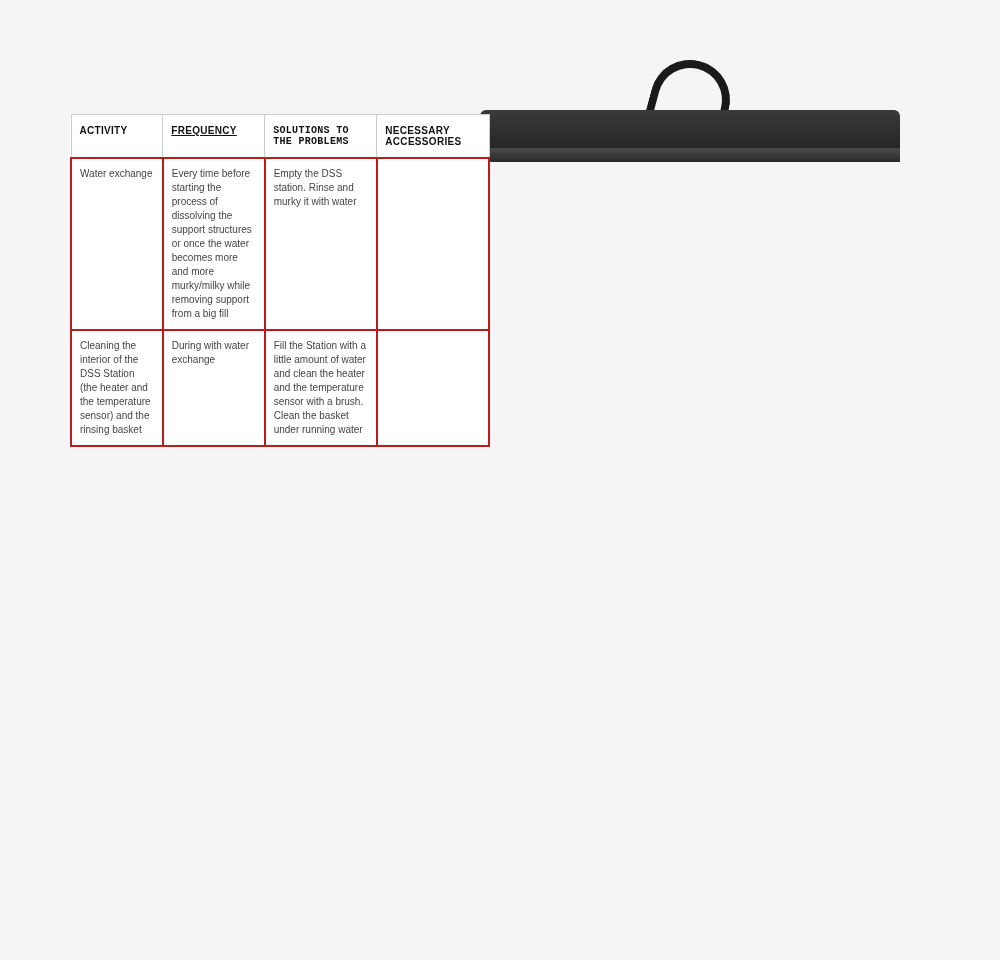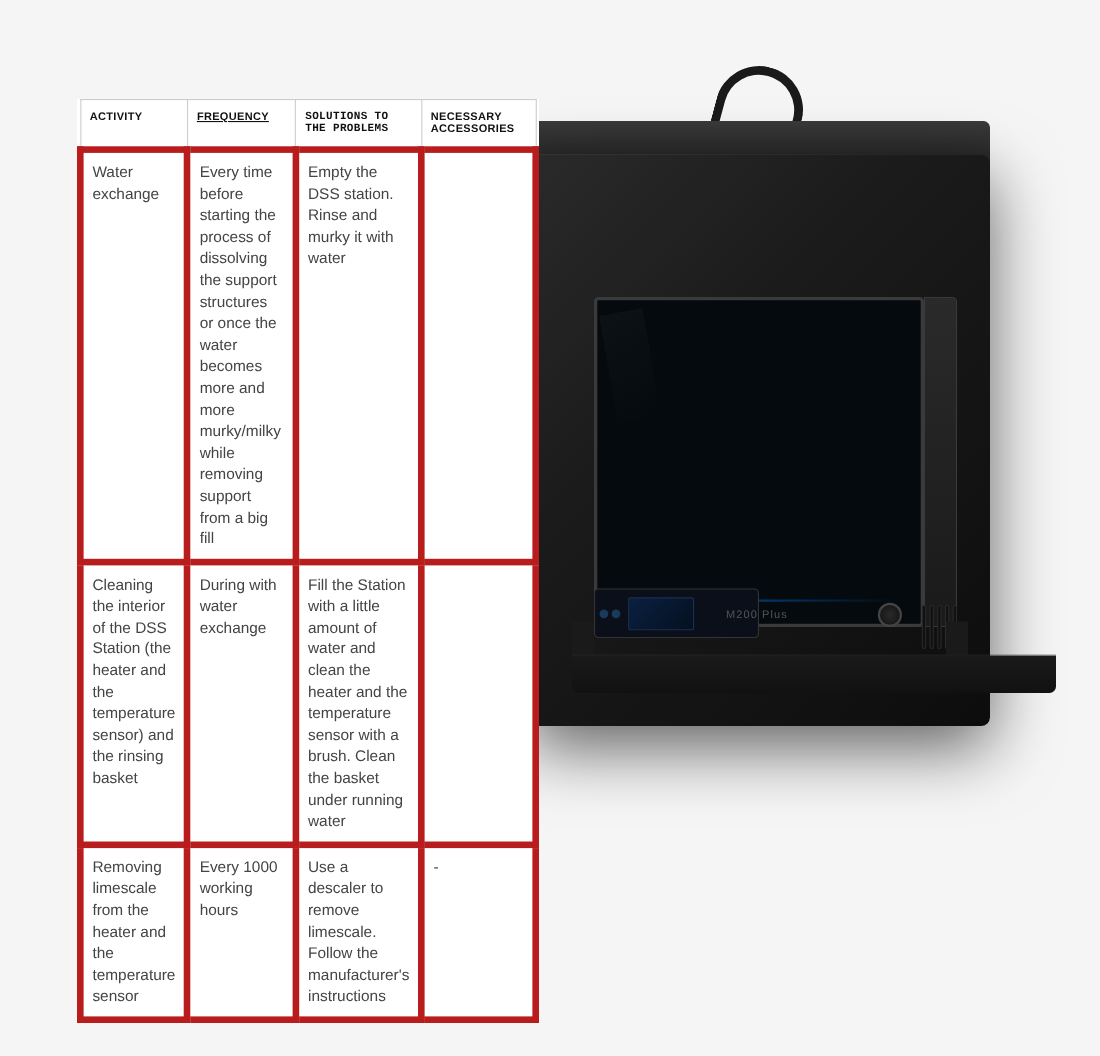--- a/index.html
+++ b/index.html
@@ -41,40 +41,41 @@
       width: 420px;
       z-index: 2;
     }
 
     table {
       border-collapse: collapse;
       width: 100%;
       background: #fff;
       font-size: 10.5px;
       color: #333;
+      margin-top: 24px;
     }
 
     table th {
       border: 1px solid #ccc;
       padding: 10px 8px;
       text-align: left;
       font-weight: bold;
       font-size: 10px;
       text-transform: uppercase;
       letter-spacing: 0.3px;
       vertical-align: top;
       color: #111;
     }
 
     table td {
-      border: 6px solid #b91c1c;
+      border: 2px solid #b91c1c;
       padding: 8px;
       vertical-align: top;
       color: #444;
-      font-size: 14px;
+      font-size: 10px;
       line-height: 1.4;
     }
 
     .col-activity { width: 90px; }
     .col-frequency { width: 100px; text-decoration: underline; }
     .col-solutions { width: 110px; font-family: Liberation Mono, monospace; }
     .col-accessories { width: 110px; }
 
     
     .printer-wrapper {
@@ -317,66 +318,27 @@
             <td></td>
           </tr>
 
           <tr>
             <td>Cleaning the interior of the DSS Station (the heater and the temperature sensor) and the rinsing basket</td>
             <td>During with water exchange</td>
             <td>Fill the Station with a little amount of water and clean the heater and the temperature sensor with a brush. Clean the basket under running water</td>
             <td></td>
           </tr>
 
-          <tr>
-            <td>Removing limescale from the heater and the temperature sensor</td>
-            <td>Every 1000 working hours</td>
-            <td>Use a descaler to remove limescale. Follow the manufacturer's instructions</td>
-            <td>-</td>
-          </tr>
         </tbody>
       </table>
     </div>
 
     <div class="printer-wrapper">
 
       <div class="printer-cable"></div>
 
       <div class="printer-top"></div>
       <div class="printer-top-bar"></div>
 
-      <div class="printer-body">
-
-        <div class="printer-logo">zortrax</div>
-
-        <div class="printer-window">
-          <div class="printer-window-reflection"></div>
-        </div>
-
-        <div class="printer-right-panel"></div>
-
-        <div class="printer-control">
-          <div class="control-dot"></div>
-          <div class="control-dot"></div>
-          <div class="control-screen"></div>
-        </div>
-
-        <div class="printer-power"></div>
-
-        <div class="printer-model">M200 Plus</div>
-
-        <div class="printer-vents">
-          <div class="vent"></div>
-          <div class="vent"></div>
-          <div class="vent"></div>
-          <div class="vent"></div>
-          <div class="vent"></div>
-        </div>
-
-        <div class="printer-corner-bl"></div>
-        <div class="printer-corner-br"></div>
-
-        <div class="printer-base"></div>
-      </div>
     </div>
 
   </div>
 </div>
 
 </body></html>

